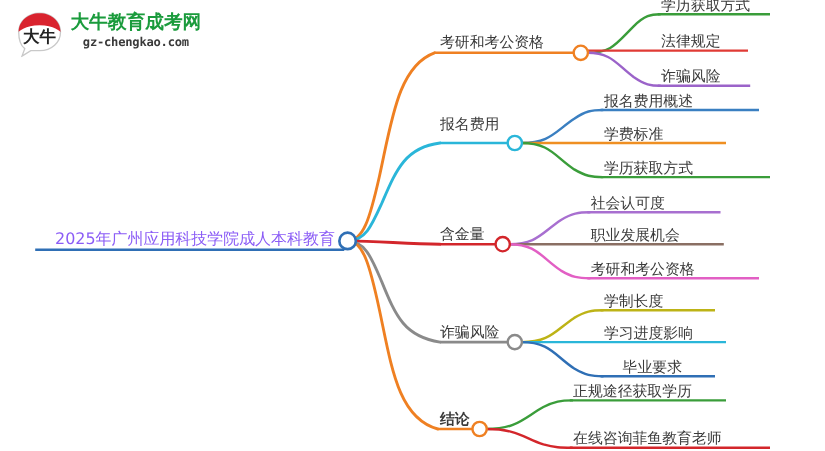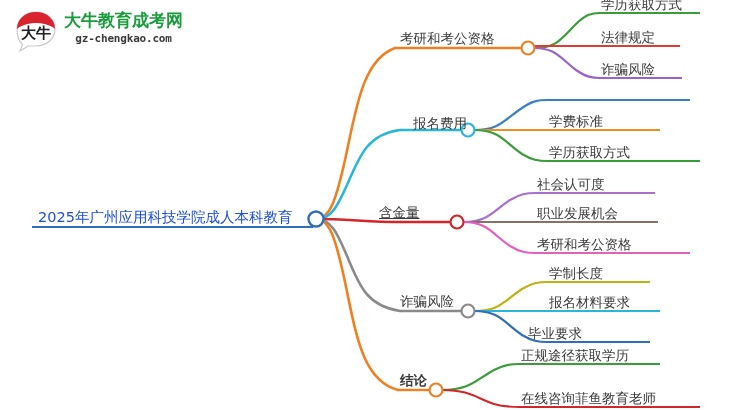--- a/index.html
+++ b/index.html
@@ -68,21 +68,22 @@
     height: 410px;
   }
   .mm-label {
     position: absolute;
     white-space: nowrap;
     color: #333333;
     font-family: "DejaVu Sans", "Liberation Sans", sans-serif;
   }
   .root-label {
     font-size: 14.5px;
-    color: #1d4ed8;
+    color: #8b5cf6;
+    margin-left: 12px;
   }
   .branch-label {
     font-size: 13.5px;
     color: #3a3a3a;
   }
   .leaf-label {
     font-size: 13.5px;
     color: #3a3a3a;
   }
 </style>
@@ -155,31 +156,32 @@
     <circle cx="436" cy="390" r="6.5" fill="#ffffff" stroke="#ef8022" stroke-width="2.2"></circle>
   </svg>
 
   <div class="mm-label root-label" style="left:38px; top:208px;">2025年广州应用科技学院成人本科教育</div>
 
   <div class="mm-label branch-label" style="left:400px; top:30px;">考研和考公资格</div>
   <div class="mm-label leaf-label" style="left:601px; top:-4px;">学历获取方式</div>
   <div class="mm-label leaf-label" style="left:601px; top:29px;">法律规定</div>
   <div class="mm-label leaf-label" style="left:601px; top:61px;">诈骗风险</div>
 
-  <div class="mm-label branch-label" style="left:400px; top:115px;margin-left:13px;">报名费用</div>
+  <div class="mm-label branch-label" style="left:400px; top:104px;">报名费用</div>
+  <div class="mm-label leaf-label" style="left:549px; top:83px;">报名费用概述</div>
   <div class="mm-label leaf-label" style="left:549px; top:113px;">学费标准</div>
   <div class="mm-label leaf-label" style="left:549px; top:144px;">学历获取方式</div>
 
-  <div class="mm-label branch-label" style="left:379px; top:204px;text-decoration:underline;">含金量</div>
+  <div class="mm-label branch-label" style="left:400px; top:204px;">含金量</div>
   <div class="mm-label leaf-label" style="left:537px; top:176px;">社会认可度</div>
   <div class="mm-label leaf-label" style="left:537px; top:205px;">职业发展机会</div>
   <div class="mm-label leaf-label" style="left:537px; top:236px;text-align:center;">考研和考公资格</div>
 
   <div class="mm-label branch-label" style="left:400px; top:293px;">诈骗风险</div>
   <div class="mm-label leaf-label" style="left:549px; top:265px;">学制长度</div>
-  <div class="mm-label leaf-label" style="left:549px; top:294px;">报名材料要求</div>
-  <div class="mm-label leaf-label" style="left:528px; top:325px;text-align:right;">毕业要求</div>
+  <div class="mm-label leaf-label" style="left:549px; top:294px;">学习进度影响</div>
+  <div class="mm-label leaf-label" style="left:566px; top:325px;text-align:right;">毕业要求</div>
 
   <div class="mm-label branch-label" style="left:400px; top:372px;font-weight:bold;">结论</div>
   <div class="mm-label leaf-label" style="left:521px; top:347px;">正规途径获取学历</div>
   <div class="mm-label leaf-label" style="left:521px; top:390px;">在线咨询菲鱼教育老师</div>
 
 </div>
 
 </body></html>

